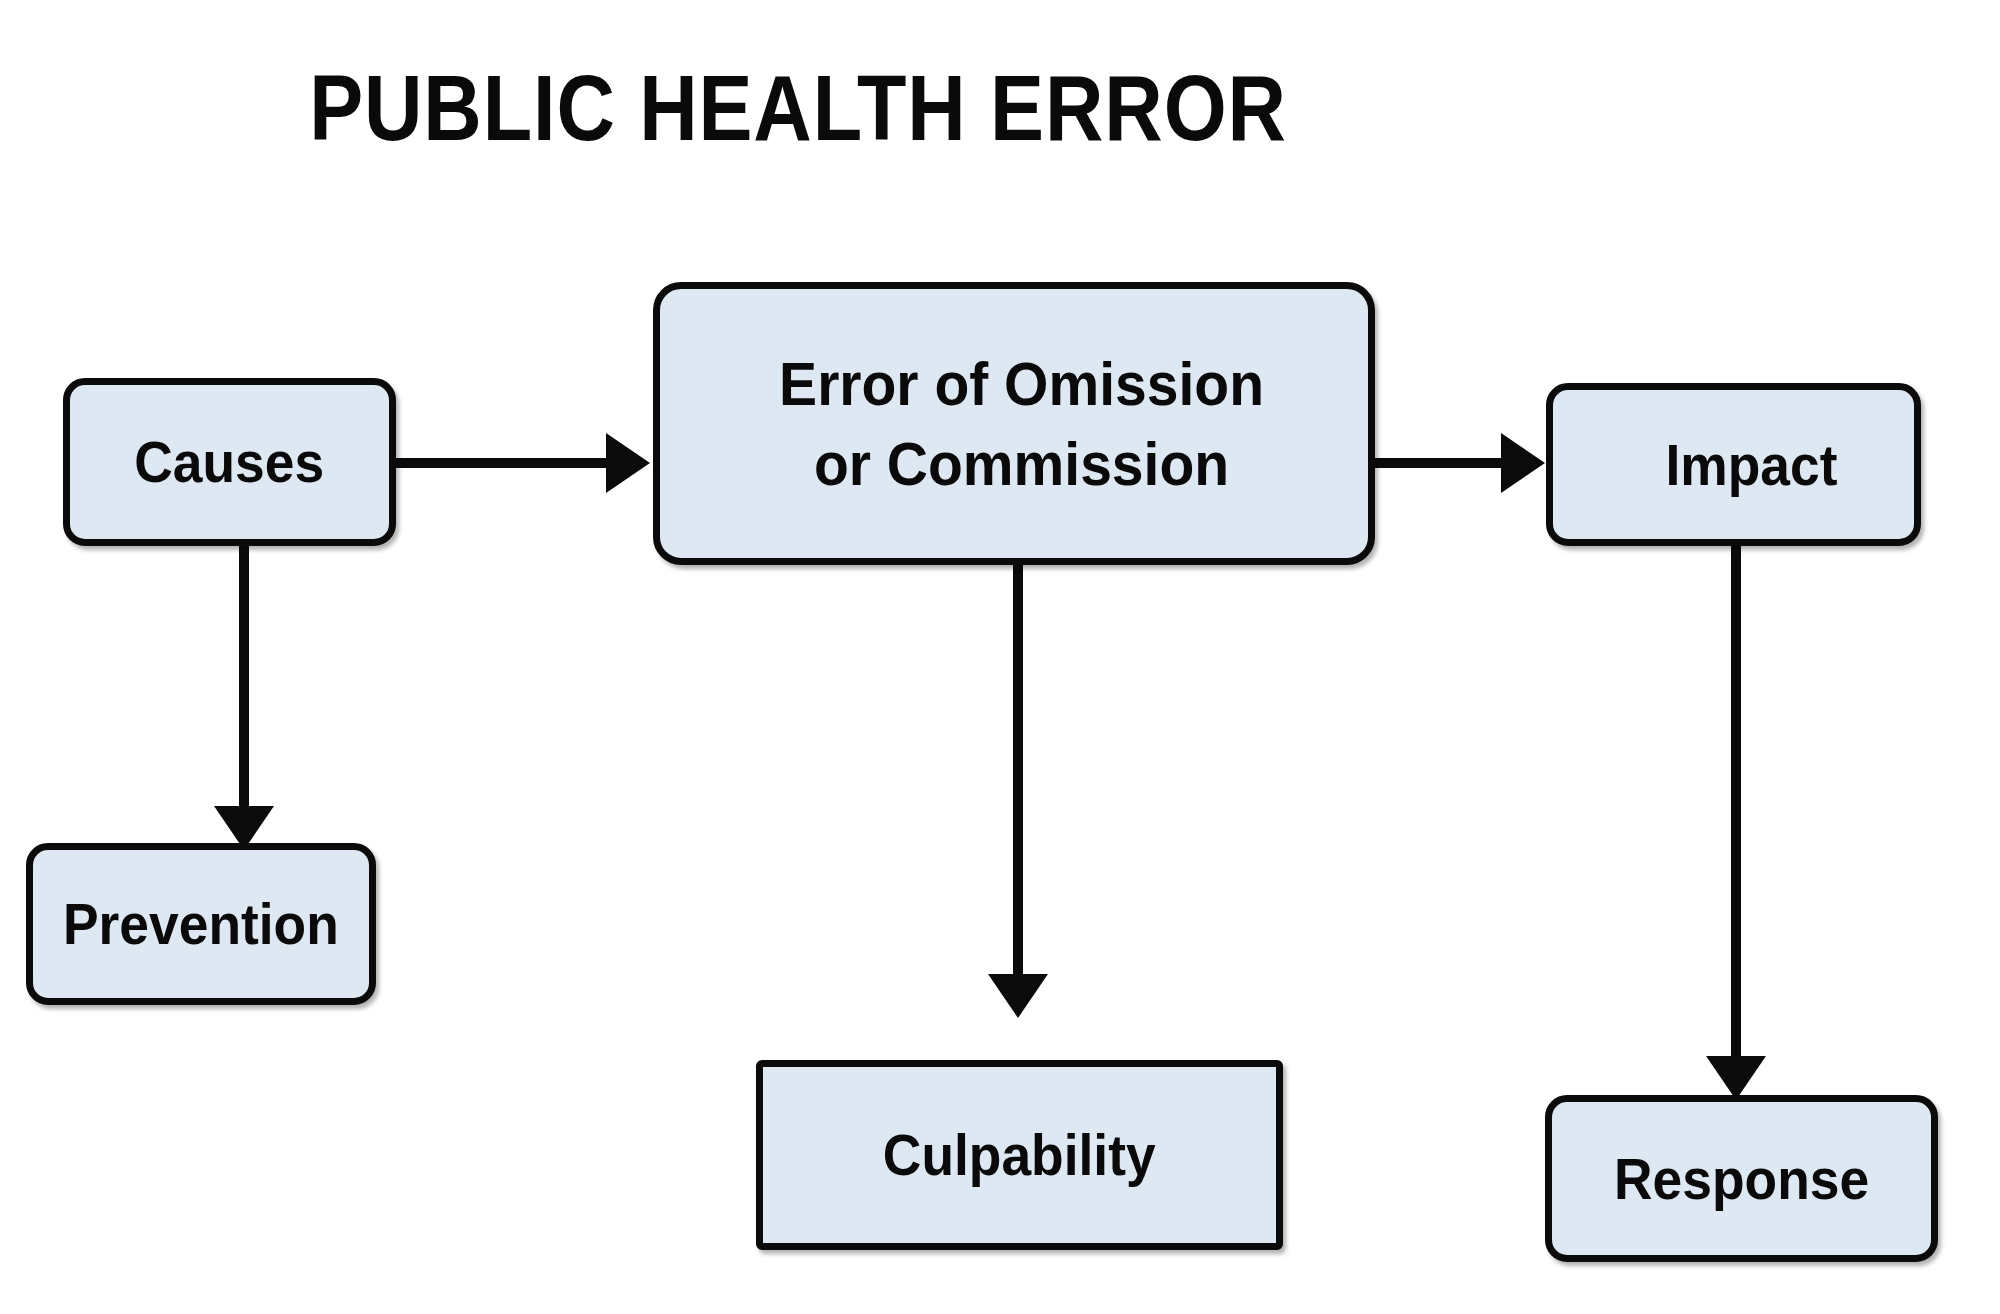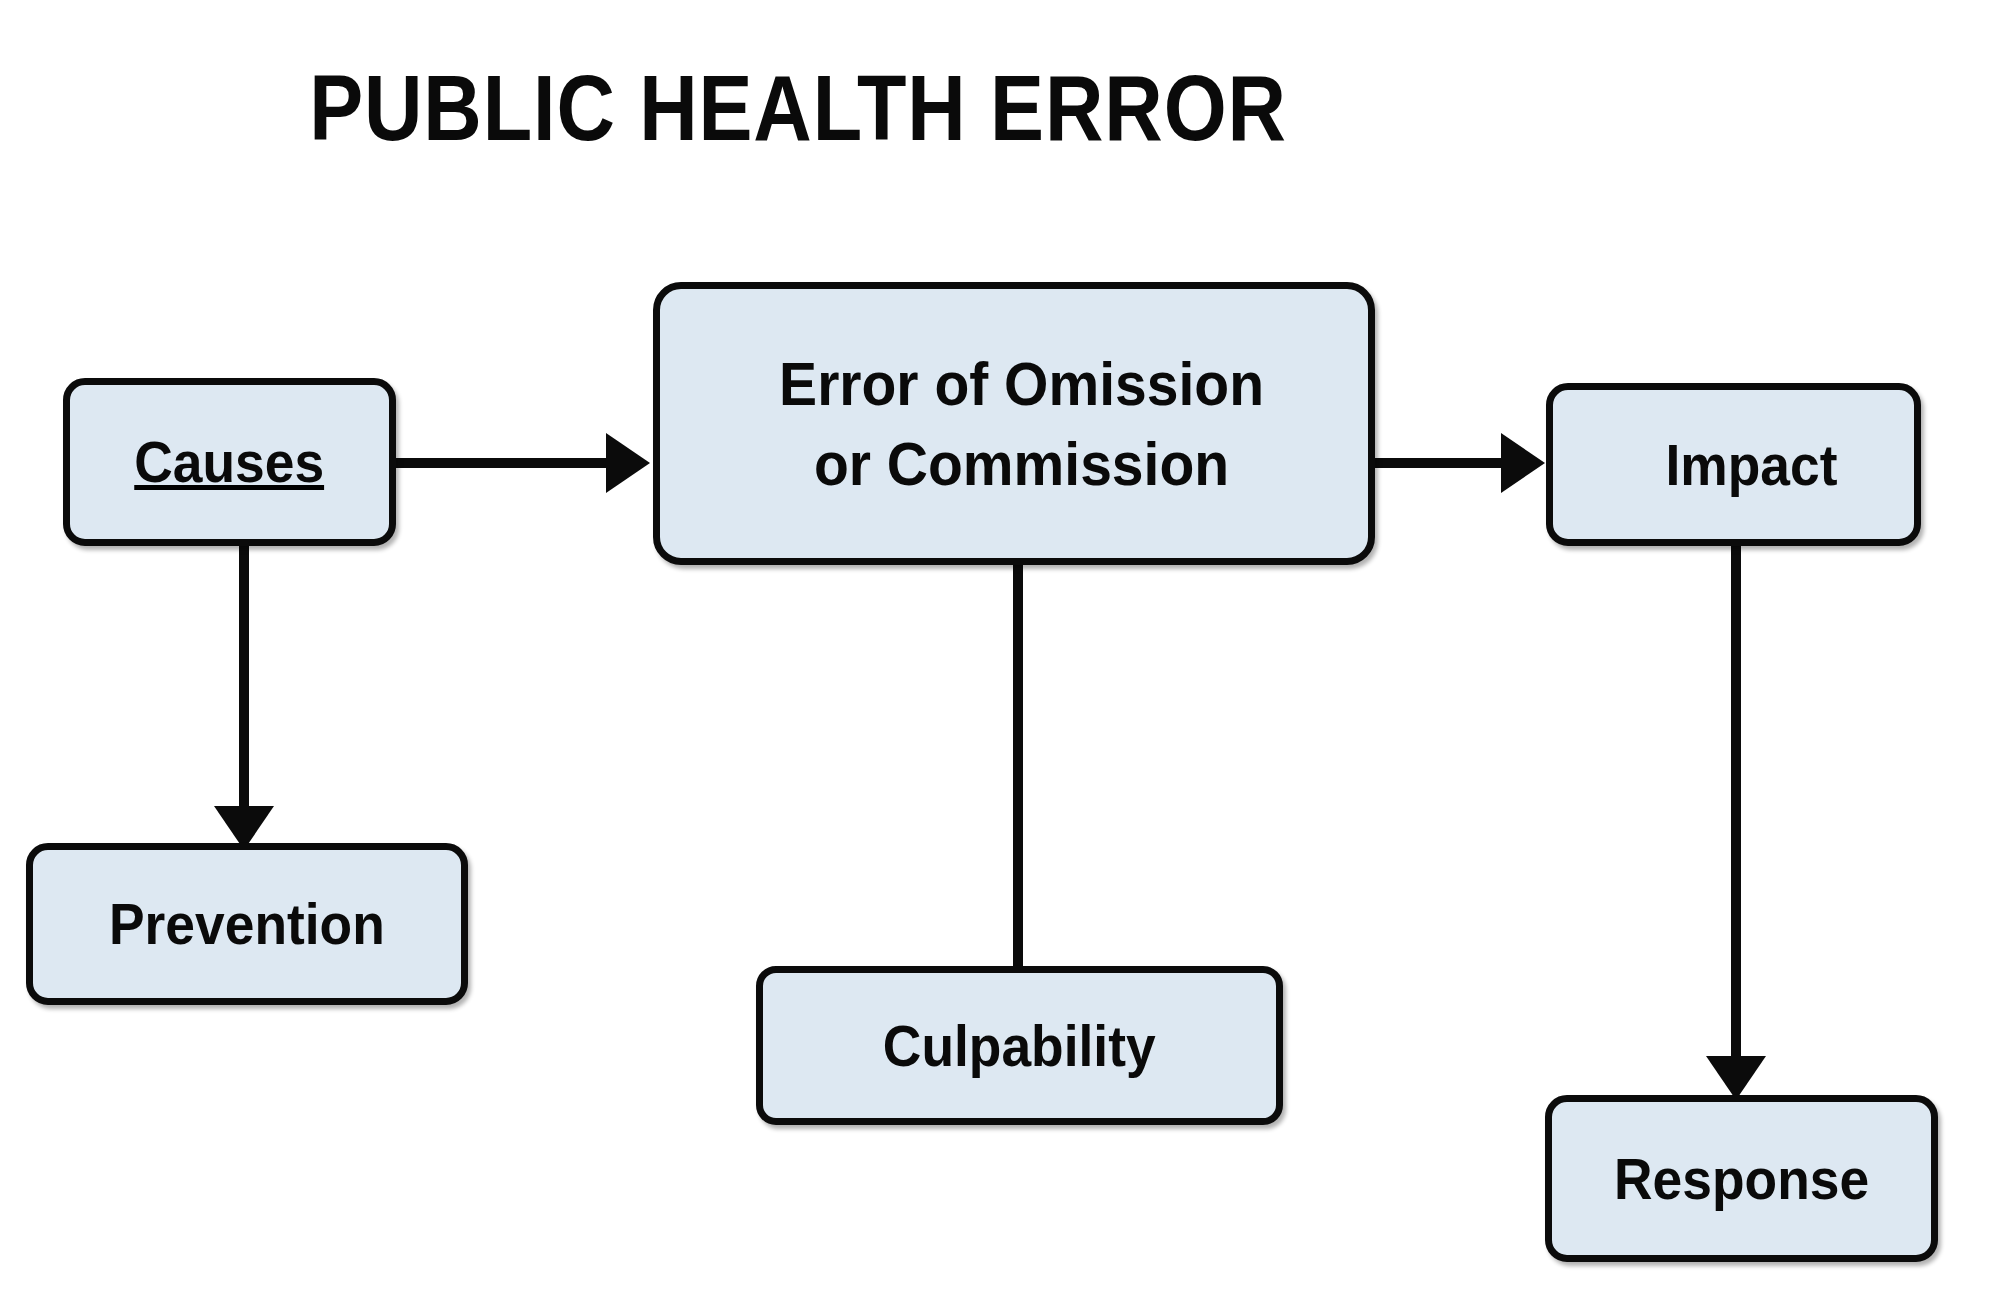--- a/index.html
+++ b/index.html
@@ -108,38 +108,38 @@
 
   <div class="conn-v" style="left:221px; top:542px; height:272px;"></div>
   <div class="arrow-down" style="left:196px; top:806px;"></div>
 
   <div class="conn-v" style="left:995px; top:562px; height:420px;"></div>
   <div class="arrow-down" style="left:970px; top:974px;"></div>
 
   <div class="conn-v" style="left:1713px; top:542px; height:522px;"></div>
   <div class="arrow-down" style="left:1688px; top:1056px;"></div>
 
-  <div class="node" style="left:45px; top:378px; width:333px; height:168px;text-decoration:underline;">
+  <div class="node" style="left:45px; top:378px; width:333px; height:168px;">
     <span class="label">Causes</span>
   </div>
 
   <div class="node big" style="left:635px; top:282px; width:722px; height:283px; border-radius:28px;padding-left:16px;">
     <span class="label">Error of Omission
 or Commission</span>
   </div>
 
   <div class="node" style="left:1528px; top:383px; width:375px; height:163px;padding-left:36px;">
     <span class="label">Impact</span>
   </div>
 
-  <div class="node" style="left:8px; top:843px; width:442px; height:162px;">
+  <div class="node" style="left:8px; top:843px; width:350px; height:162px;">
     <span class="label">Prevention</span>
   </div>
 
-  <div class="node" style="left:738px; top:966px; width:527px; height:159px; border-radius:20px;">
+  <div class="node" style="left:738px; top:1060px; width:527px; height:190px; border-radius:6px;">
     <span class="label">Culpability</span>
   </div>
 
   <div class="node" style="left:1527px; top:1095px; width:393px; height:167px;">
     <span class="label">Response</span>
   </div>
 
 </div>
 
 </body></html>

